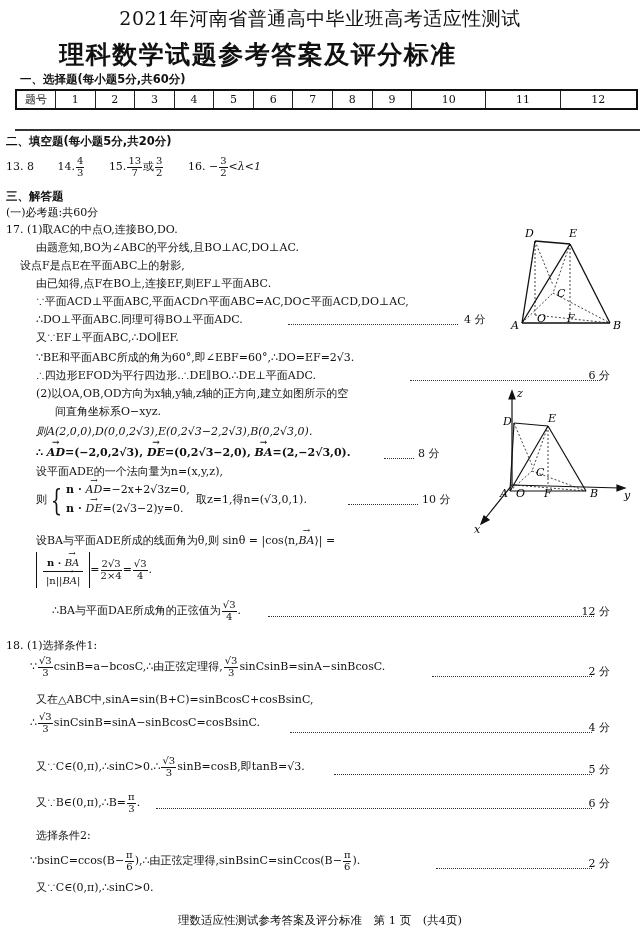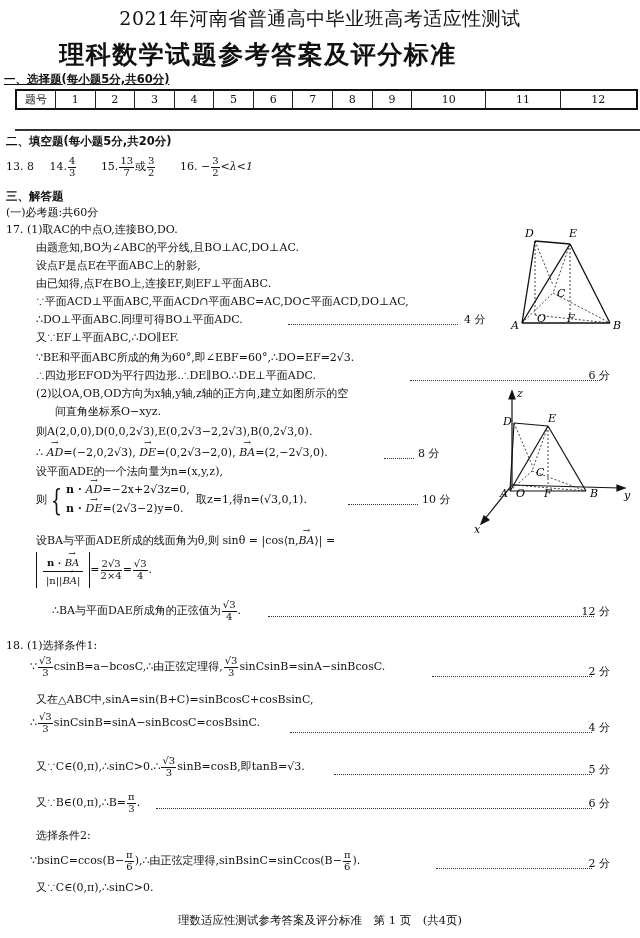--- a/index.html
+++ b/index.html
@@ -27,21 +27,21 @@
   .brace { font-size:30px; display:inline-block; vertical-align:middle; transform:scaleX(0.6); }
   .footer { left:0; width:640px; text-align:center; top:913px; font-size:11.5px; }
   svg text { font-family:"DejaVu Serif", serif; font-style:italic; font-size:11px; }
 </style>
 </head>
 <body>
 
 <div class="abs t1">2021年河南省普通高中毕业班高考适应性测试</div>
 <div class="abs t2">理科数学试题参考答案及评分标准</div>
 
-<div class="abs sec" style="left:4px;top:72px;text-decoration:underline;">一、选择题(每小题5分,共60分)</div>
+<div class="abs sec" style="left:20px;top:72px;">一、选择题(每小题5分,共60分)</div>
 <table class="ans">
   <tbody>
       <tr>
     <td class="hd">题号</td>
     <td>1</td>
     <td>2</td>
     <td>3</td>
     <td>4</td>
     <td>5</td>
     <td>6</td>
@@ -52,46 +52,46 @@
     <td>11</td>
     <td>12</td>
   </tr>
 </tbody>
   </table>
 <div class="rule" style="top:129px;"></div>
 
 <div class="abs sec" style="left:6px;top:134px;">二、填空题(每小题5分,共20分)</div>
 <div class="abs ln" style="left:6px;top:152px;line-height:30px;">
   <span>13. 8</span>
-  <span style="margin-left:12px">14.</span><span class="frac"><span class="num">4</span><span>3</span></span>
+  <span style="margin-left:20px">14.</span><span class="frac"><span class="num">4</span><span>3</span></span>
   <span style="margin-left:20px">15.</span><span class="frac"><span class="num">13</span><span>7</span></span><span>或</span><span class="frac"><span class="num">3</span><span>2</span></span>
   <span style="margin-left:20px">16. −</span><span class="frac"><span class="num">3</span><span>2</span></span><span class="i">&lt;λ&lt;1</span>
 </div>
 
 <div class="abs sec" style="left:6px;top:189px;">三、解答题</div>
 <div class="abs ln" style="left:6px;top:205px;">(一)必考题:共60分</div>
 
 <div class="abs ln" style="left:6px;top:222px;">17. (1)取AC的中点O,连接BO,DO.</div>
 <div class="abs ln" style="left:36px;top:240px;">由题意知,BO为∠ABC的平分线,且BO⊥AC,DO⊥AC.</div>
-<div class="abs ln" style="left:36px;top:258px;">设点F是点E在平面ABC上的射影,</div>
+<div class="abs ln" style="left:20px;top:258px;">设点F是点E在平面ABC上的射影,</div>
 <div class="abs ln" style="left:36px;top:276px;">由已知得,点F在BO上,连接EF,则EF⊥平面ABC.</div>
 <div class="abs ln" style="left:36px;top:294px;">∵平面ACD⊥平面ABC,平面ACD∩平面ABC=AC,DO⊂平面ACD,DO⊥AC,</div>
 <div class="abs ln" style="left:36px;top:312px;">∴DO⊥平面ABC.同理可得BO⊥平面ADC.</div>
 <div class="dots" style="left:288px;width:170px;top:324px;"></div>
 <div class="abs ln" style="left:464px;top:312px;">4 分</div>
 <div class="abs ln" style="left:36px;top:330px;">又∵EF⊥平面ABC,∴DO∥EF.</div>
 <div class="abs ln" style="left:36px;top:350px;">∵BE和平面ABC所成的角为60°,即∠EBF=60°,∴DO=EF=2√3.</div>
 <div class="abs ln" style="left:36px;top:368px;">∴四边形EFOD为平行四边形.∴DE∥BO.∴DE⊥平面ADC.</div>
 <div class="dots" style="left:410px;width:190px;top:380px;"></div>
 <div class="score" style="top:368px;">6 分</div>
 <div class="abs ln" style="left:36px;top:386px;">(2)以OA,OB,OD方向为x轴,y轴,z轴的正方向,建立如图所示的空</div>
 <div class="abs ln" style="left:36px;top:404px;padding-left:19px;">间直角坐标系O−xyz.</div>
-<div class="abs ln" style="left:36px;top:424px;">则A(2,0,0),D(0,0,2√3),E(0,2√3−2,2√3),B(0,2√3,0).</div>
-
-<div class="abs ln" style="left:36px;top:446px;">
+<div class="abs ln" style="left:36px;top:424px;font-style:italic;">则A(2,0,0),D(0,0,2√3),E(0,2√3−2,2√3),B(0,2√3,0).</div>
+
+<div class="abs ln" style="left:36px;top:446px;font-weight:bold;">
   <span>∴</span>
   <span class="vec i">AD</span><span>=(−2,0,2√3),</span>
   <span class="vec i">DE</span><span>=(0,2√3−2,0),</span>
   <span class="vec i">BA</span><span>=(2,−2√3,0).</span>
 </div>
 <div class="dots" style="left:384px;width:30px;top:458px;"></div>
 <div class="abs ln" style="left:418px;top:446px;">8 分</div>
 
 <div class="abs ln" style="left:36px;top:464px;">设平面ADE的一个法向量为n=(x,y,z),</div>
 

